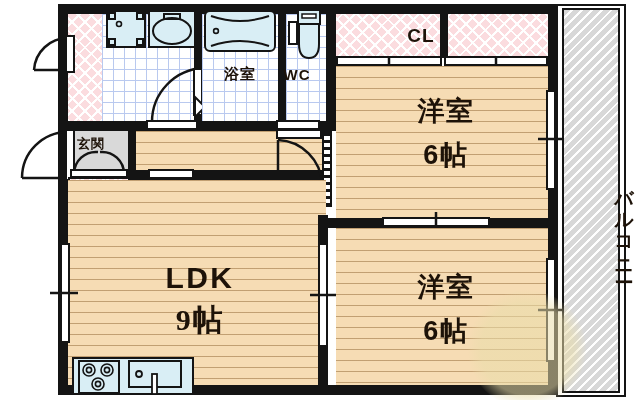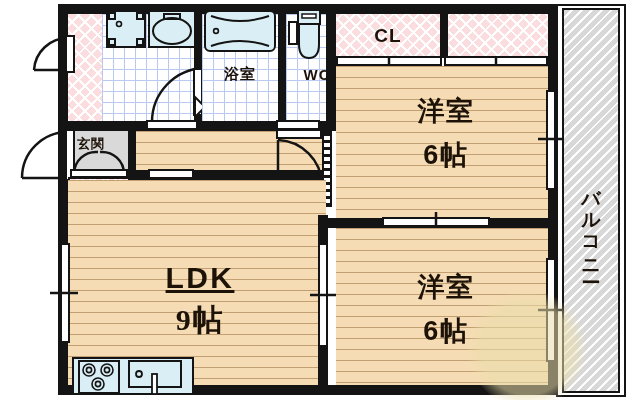--- a/index.html
+++ b/index.html
@@ -42,21 +42,21 @@
   }
   .genkan{background:#d9d9d9;}
   .fixture{background:#d9eef5;border:2px solid #141414;}
   .label{
     position:absolute;color:#1d1208;font-weight:700;
     letter-spacing:.06em;white-space:nowrap;
     display:flex;align-items:center;justify-content:center;
     pointer-events:none;
   }
   .lbl-big{font-size:27px;text-align:right;}
-  .lbl-mid{font-size:19px;}
+  .lbl-mid{font-size:19px;padding-left:33px;}
   .lbl-sm{font-size:15px;}
   .lbl-xs{font-size:13px;}
   .vert{writing-mode:vertical-rl;text-orientation:upright;letter-spacing:.12em;}
   
   .opening{background:#ffffff;border:2px solid #141414;box-sizing:border-box;}
   .slider{background:#ffffff;border:2px solid #141414;box-sizing:border-box;}
   .dotted{
     background:#ffffff;border:2px solid #141414;box-sizing:border-box;
     background-image:repeating-linear-gradient(to bottom,#141414 0 3px,#ffffff 3px 7px);
   }
@@ -123,21 +123,21 @@
 
   <div class="abs wall" style="left:278px;top:14px;width:8px;height:107px;"></div>
 
   <div class="abs tile" style="left:286px;top:14px;width:40px;height:107px;"></div>
   <svg class="abs" style="left:288px;top:8px;width:38px;height:56px;">
     <rect x="10" y="2" width="22" height="14" fill="#d9eef5" stroke="#141414" stroke-width="2"></rect>
     <rect x="14" y="6" width="14" height="4" fill="#ffffff" stroke="#141414" stroke-width="1.5"></rect>
     <path d="M11,16 L31,16 L31,36 Q31,50 21,50 Q11,50 11,36 Z" fill="#d9eef5" stroke="#141414" stroke-width="2"></path>
     <rect x="1" y="14" width="8" height="22" fill="#ffffff" stroke="#141414" stroke-width="2"></rect>
   </svg>
-  <div class="label lbl-sm" style="left:288px;top:62px;width:18px;height:24px;margin-left:20px;">WC</div>
+  <div class="label lbl-sm" style="left:288px;top:62px;width:18px;height:24px;">WC</div>
 
   <div class="abs wall" style="left:68px;top:121px;width:258px;height:10px;"></div>
   <div class="abs opening" style="left:146px;top:120px;width:52px;height:10px;"></div>
   <div class="abs opening" style="left:276px;top:120px;width:44px;height:10px;"></div>
 
   <div class="abs wall" style="left:326px;top:4px;width:10px;height:127px;"></div>
 
   <div class="abs closet" style="left:336px;top:14px;width:104px;height:44px;"></div>
   <div class="label lbl-mid" style="left:336px;top:14px;width:104px;height:44px;">CL</div>
 
@@ -213,21 +213,21 @@
   </svg>
 
   <div class="abs opening" style="left:276px;top:129px;width:46px;height:10px;"></div>
   <svg class="abs" style="left:276px;top:138px;width:48px;height:50px;">
     <path d="M2,2 A46,46 0 0 1 46,46" fill="none" stroke="#141414" stroke-width="2.5"></path>
     <line x1="2" y1="2" x2="2" y2="46" stroke="#141414" stroke-width="2.5"></line>
   </svg>
   <div class="dotted" style="position:absolute;left:322px;top:131px;width:10px;height:76px;"></div>
 
   <div class="abs wood" style="left:68px;top:180px;width:258px;height:205px;"></div>
-  <div class="label lbl-big" style="left:120px;top:258px;width:160px;height:40px;font-size:30px;letter-spacing:.08em;text-decoration:underline;">LDK</div>
+  <div class="label lbl-big" style="left:120px;top:258px;width:160px;height:40px;font-size:30px;letter-spacing:.08em;">LDK</div>
   <div class="label lbl-big" style="left:120px;top:300px;width:160px;height:40px;font-size:30px;font-family:Liberation Serif, serif;">9帖</div>
 
   <div class="slider" style="position:absolute;left:60px;top:243px;width:10px;height:100px;"></div>
   <svg class="abs" style="left:50px;top:287px;width:28px;height:12px;">
     <line x1="0" y1="6" x2="28" y2="6" stroke="#141414" stroke-width="2.5"></line>
   </svg>
 
   <div class="abs wall" style="left:318px;top:215px;width:10px;height:28px;"></div>
   <div class="slider" style="position:absolute;left:318px;top:243px;width:10px;height:104px;"></div>
   <svg class="abs" style="left:310px;top:289px;width:26px;height:12px;">

